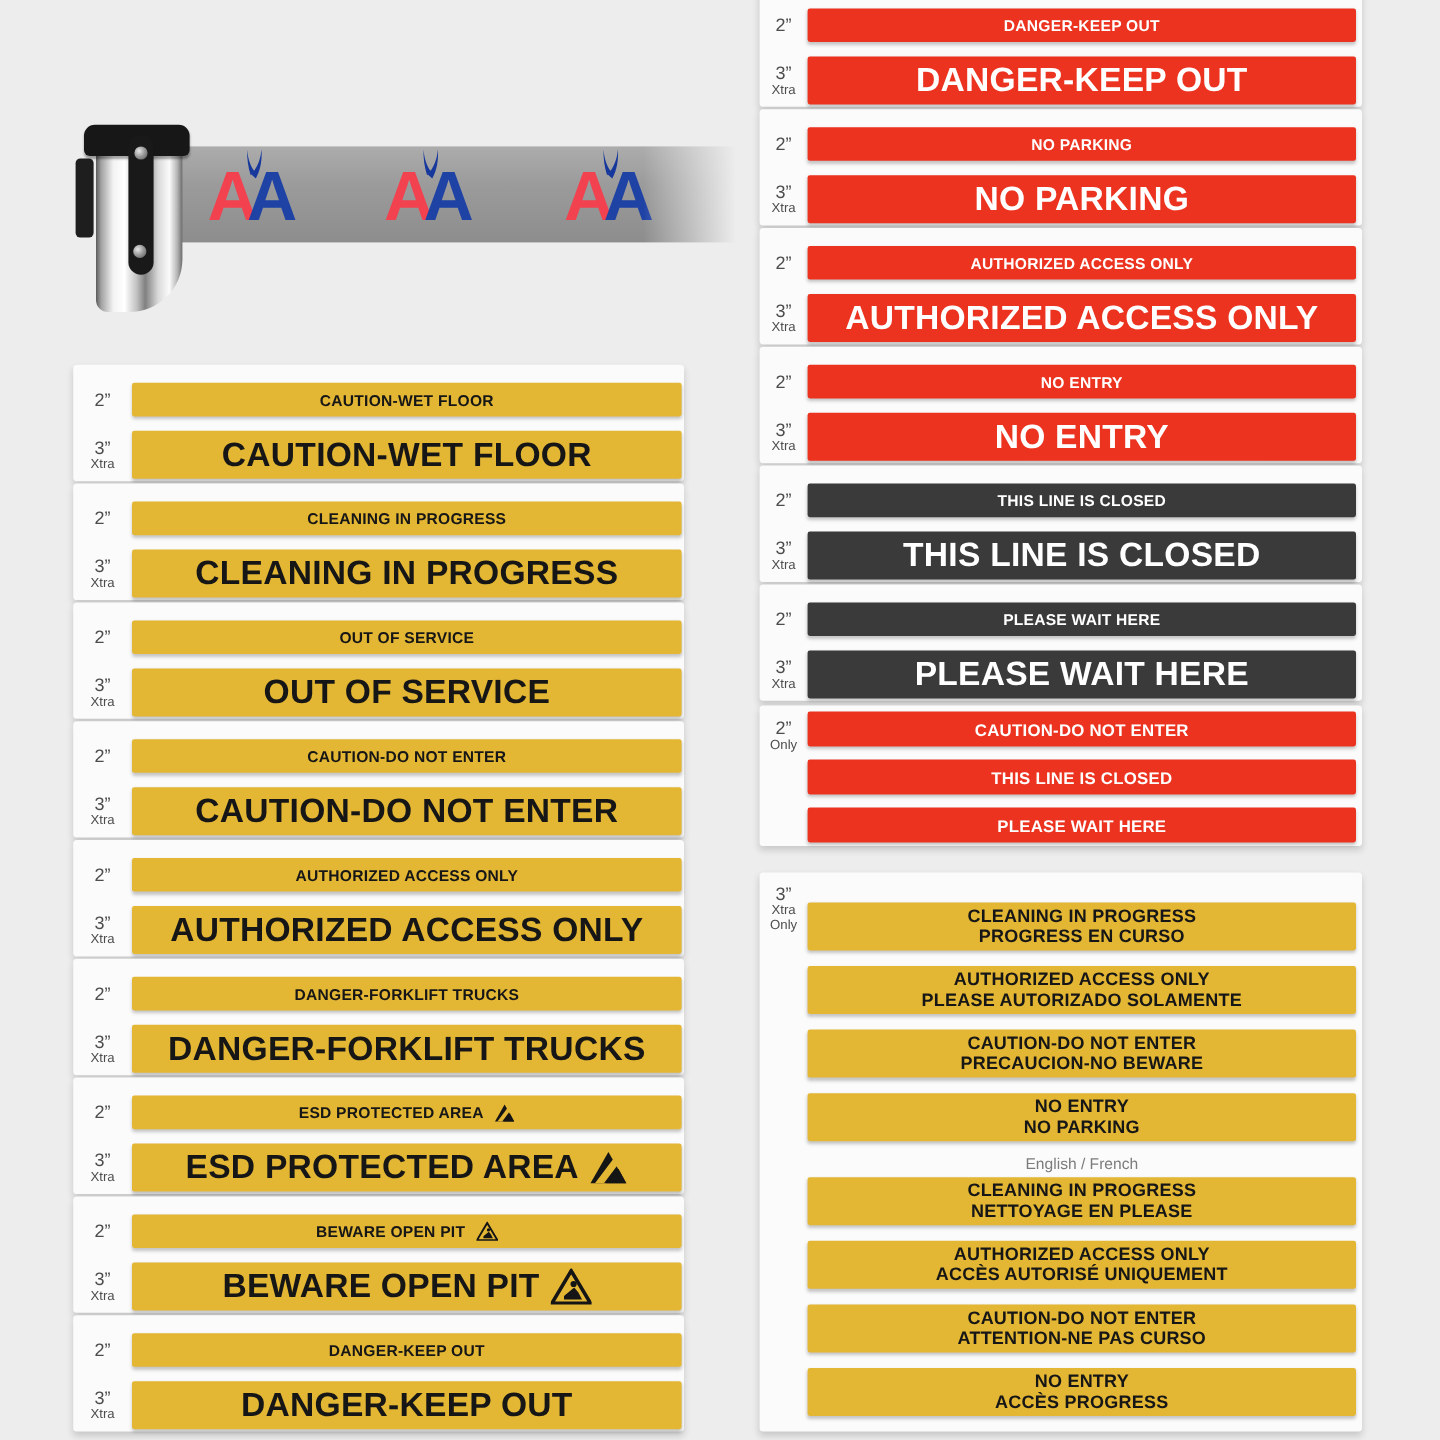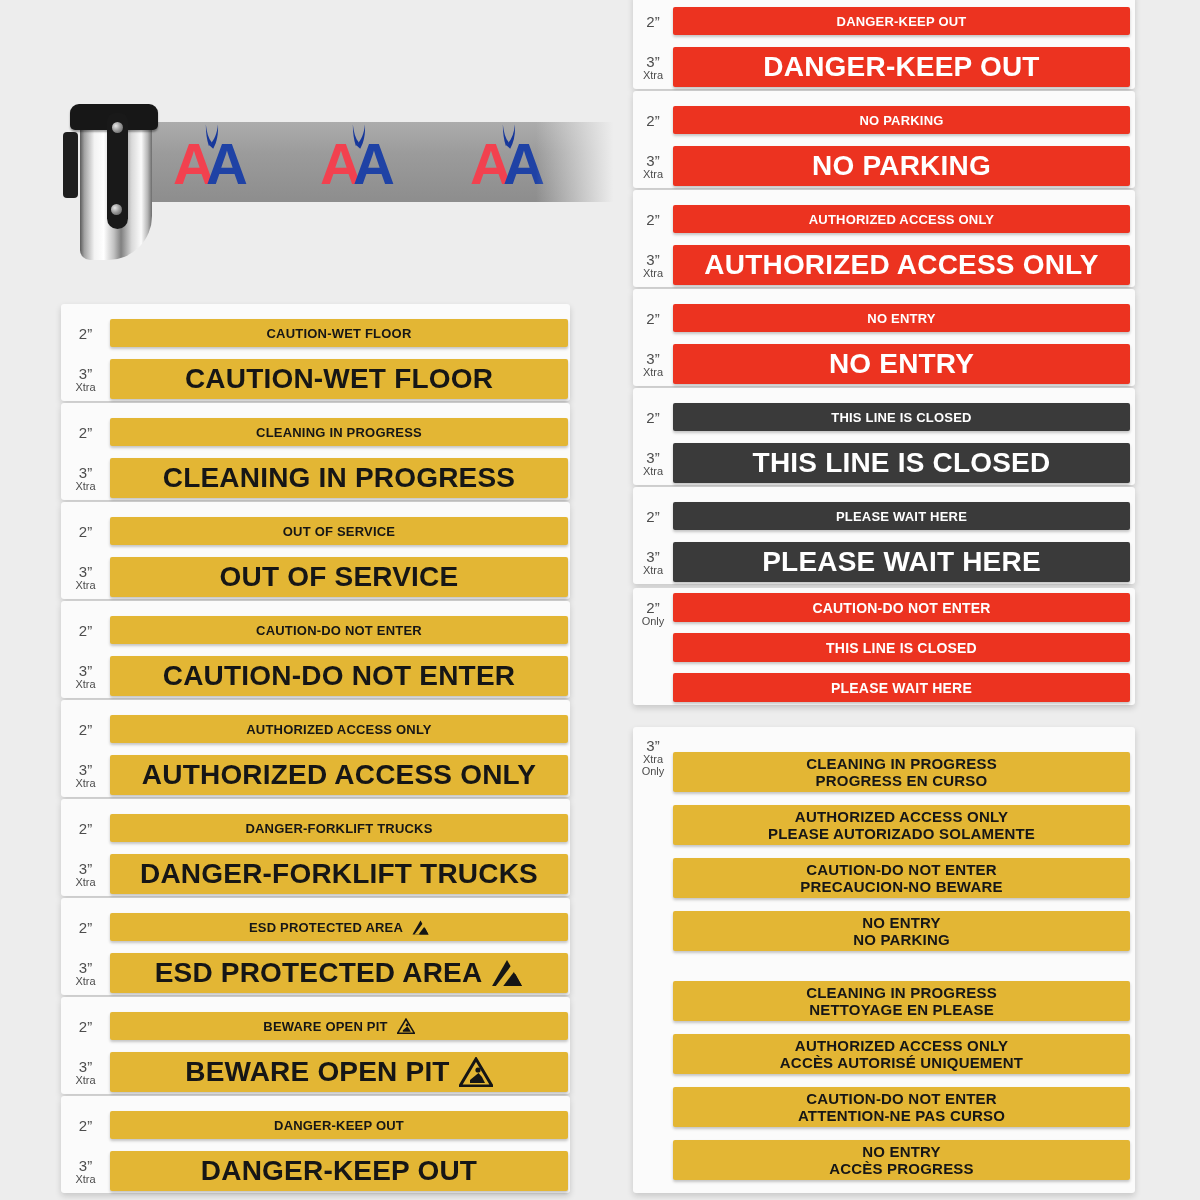--- a/index.html
+++ b/index.html
@@ -398,20 +398,21 @@
     </div>
     <div class="belt bi-belt yellow" style="top:131px">
       <span>CAUTION-DO NOT ENTER</span>
       <span>PRECAUCION-NO BEWARE</span>
     </div>
     <div class="belt bi-belt yellow" style="top:184px">
       <span>NO ENTRY</span>
       <span>NO PARKING</span>
     </div>
 
+    <div class="bi-title" style="top:235px">English / French</div>
     <div class="belt bi-belt yellow" style="top:254px">
       <span>CLEANING IN PROGRESS</span>
       <span>NETTOYAGE EN PLEASE</span>
     </div>
     <div class="belt bi-belt yellow" style="top:307px">
       <span>AUTHORIZED ACCESS ONLY</span>
       <span>ACCÈS AUTORISÉ UNIQUEMENT</span>
     </div>
     <div class="belt bi-belt yellow" style="top:360px">
       <span>CAUTION-DO NOT ENTER</span>

